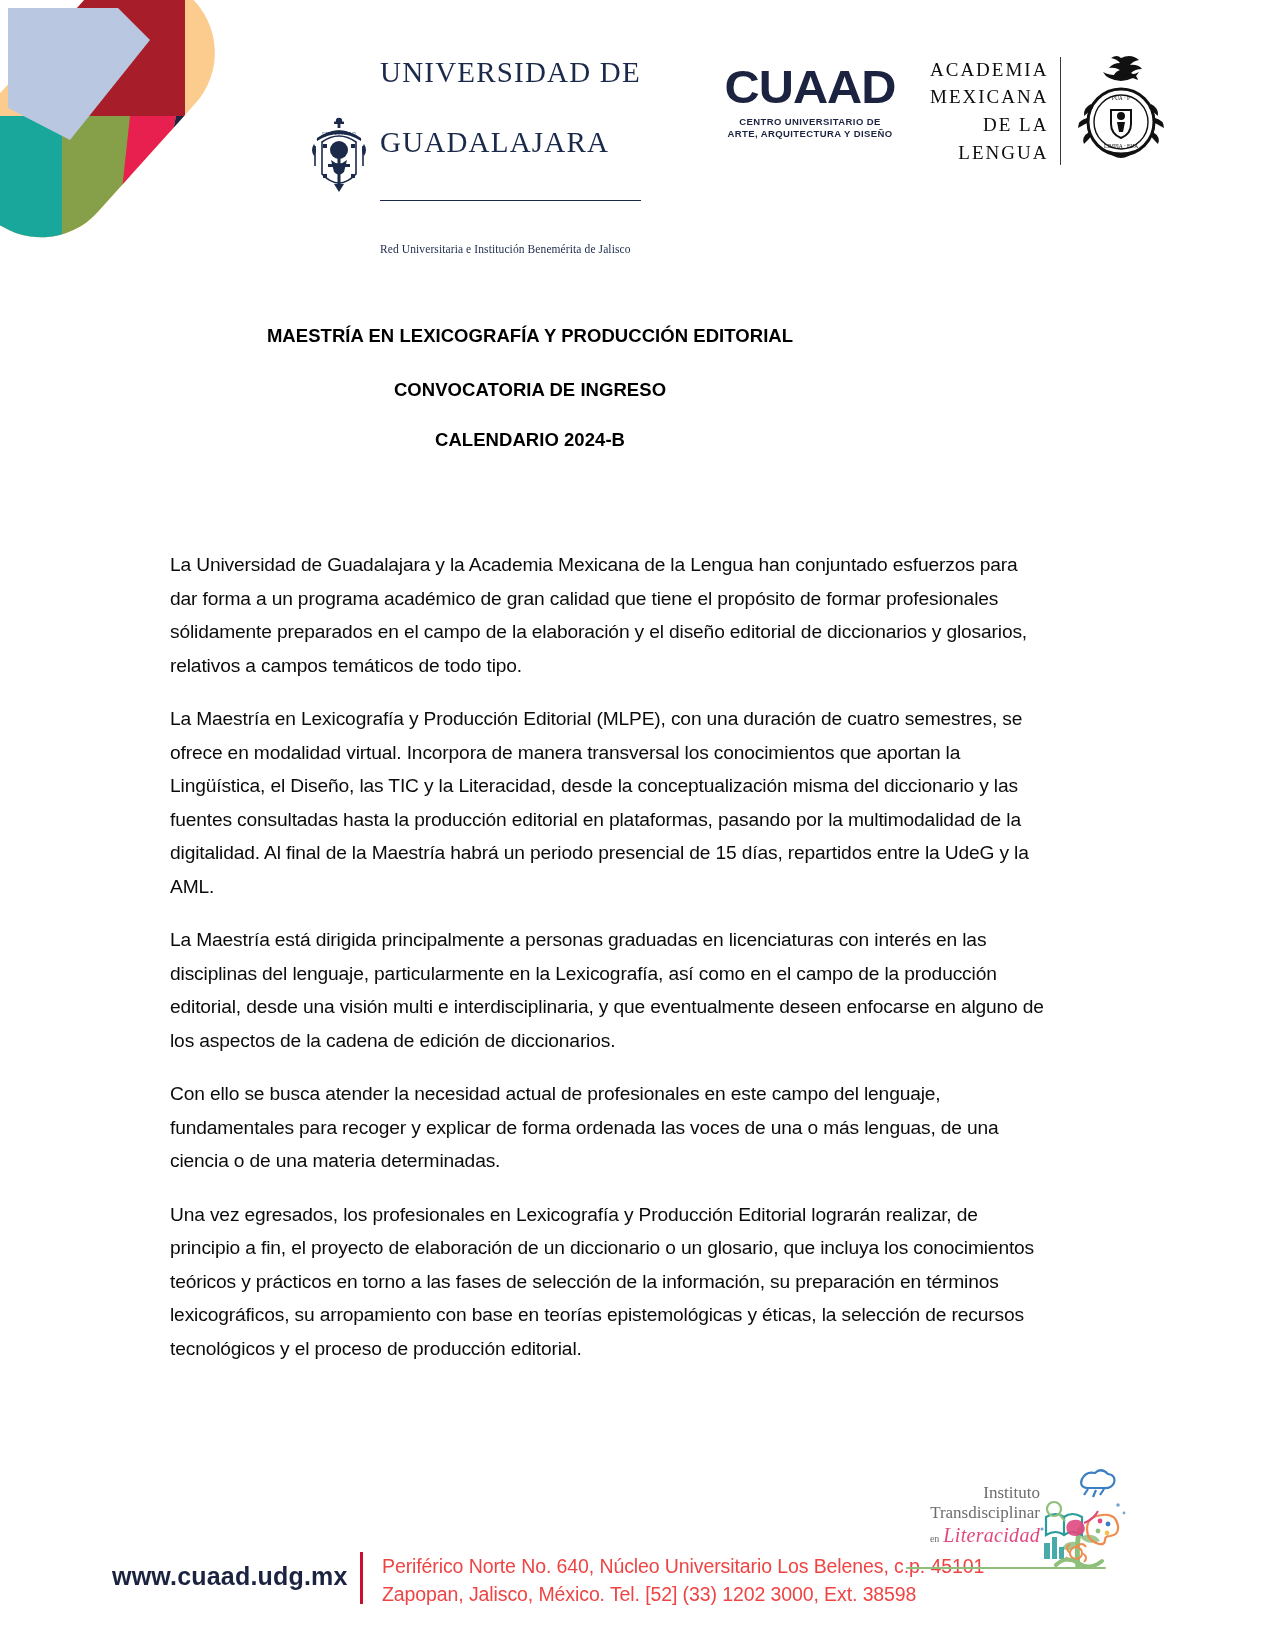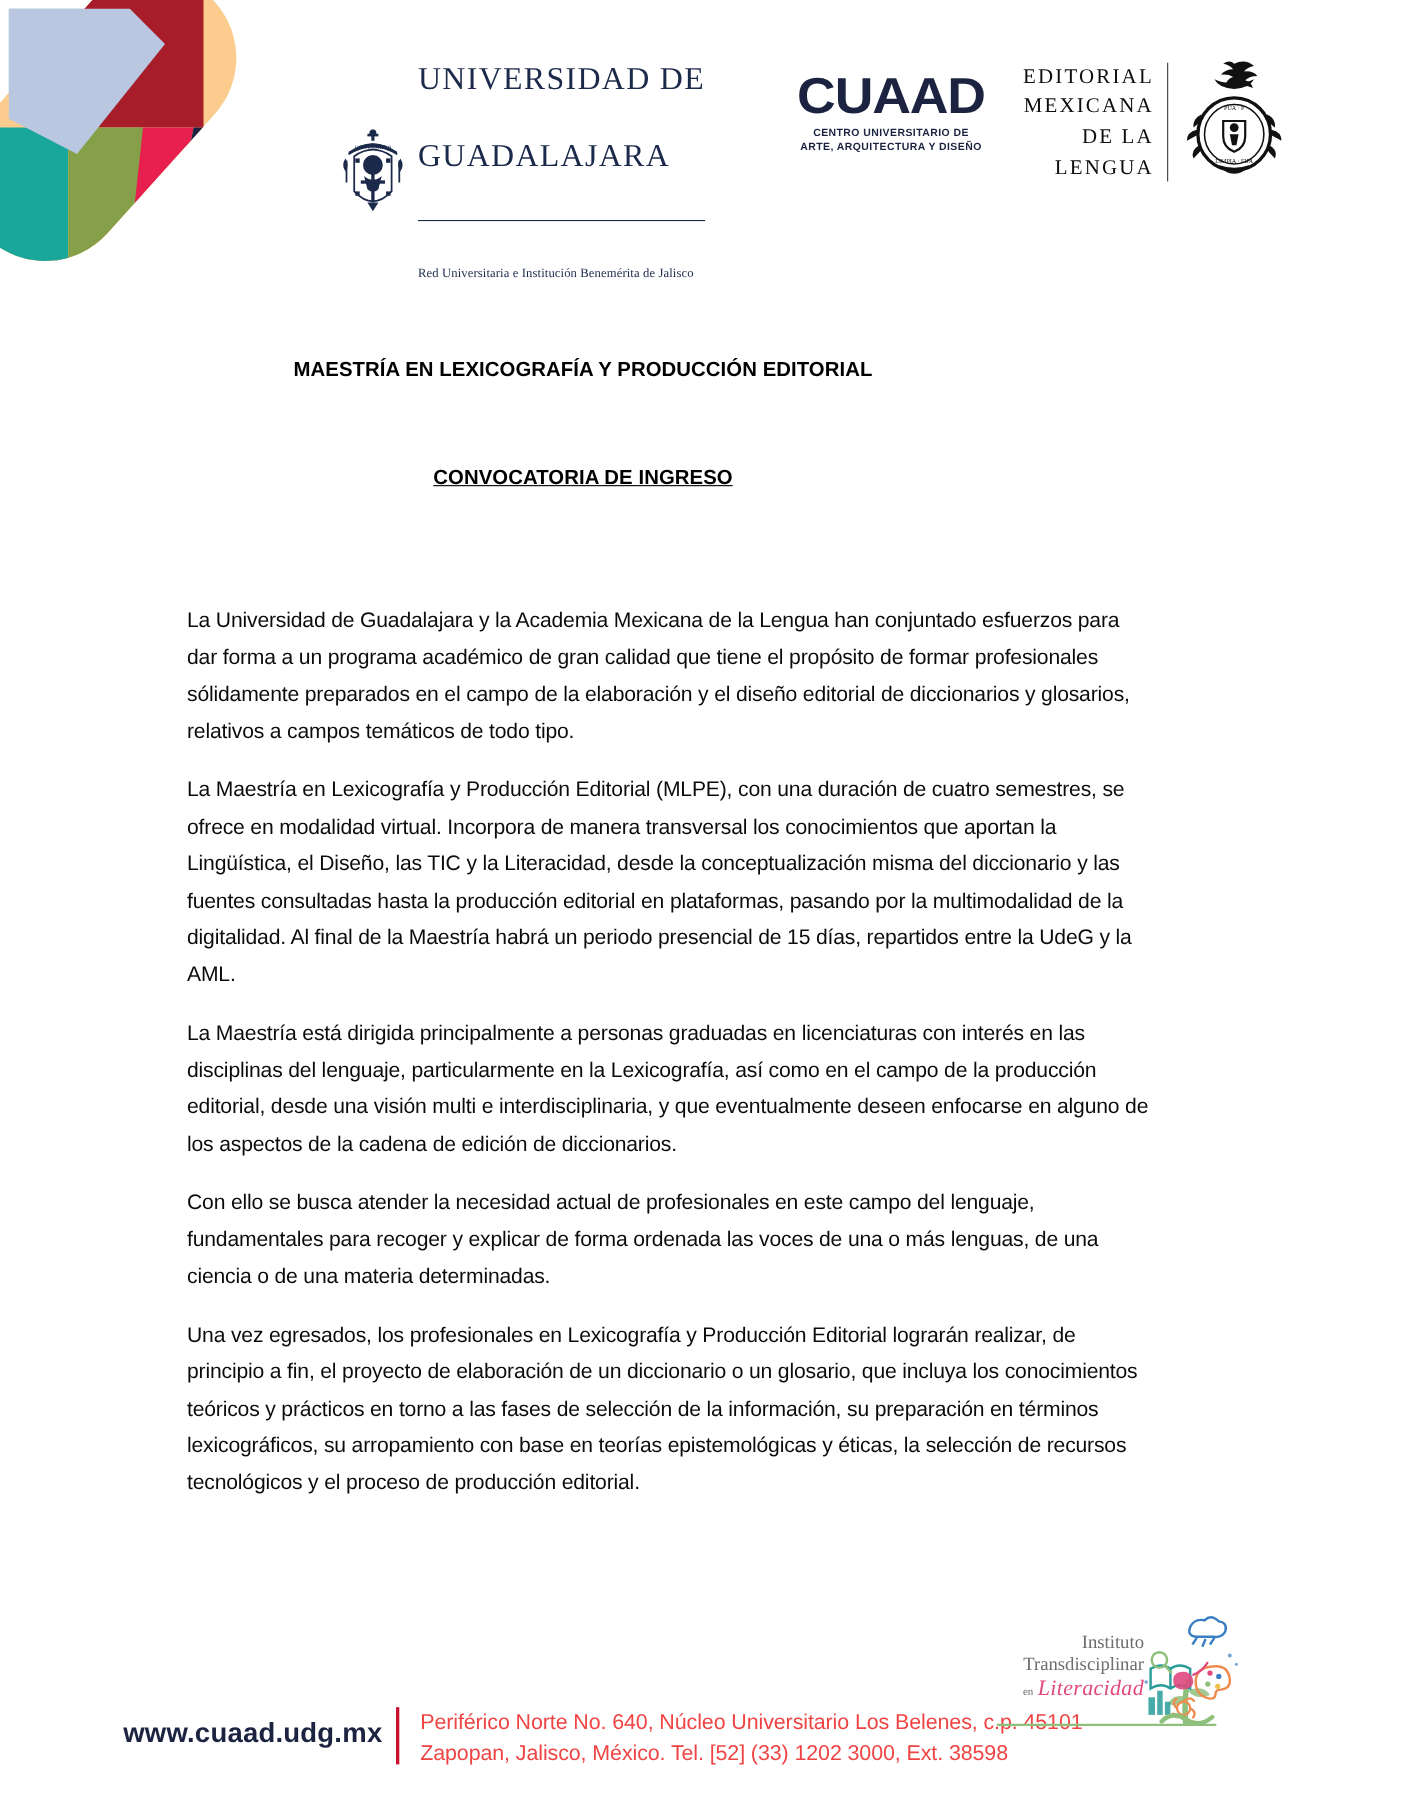--- a/index.html
+++ b/index.html
@@ -124,21 +124,21 @@
   }
   .doc-title,
   .doc-subtitle,
   .doc-calendar {
     font-family: "Liberation Sans", sans-serif;
     font-weight: bold;
     font-size: 18.5px;
     color: #000;
     letter-spacing: 0.05px;
   }
-  .doc-subtitle { margin-top: 76px; text-decoration: underline; }
+  .doc-subtitle { margin-top: 32px; }
   .doc-calendar { margin-top: 28px; }
 
   .body-copy {
     position: absolute;
     left: 170px;
     top: 548px;
     width: 876px;
   }
   .para {
     font-family: "Liberation Sans", sans-serif;
@@ -301,21 +301,21 @@
   </div>
 
   <div class="logo-cuaad">
     <div class="cuaad-word">CUAAD</div>
     <div class="cuaad-sub1">CENTRO UNIVERSITARIO DE</div>
     <div class="cuaad-sub2">ARTE, ARQUITECTURA Y DISEÑO</div>
   </div>
 
   <div class="logo-aml">
     <div class="aml-words">
-      <div>EDITORIAL</div>
+      <div>ACADEMIA</div>
       <div>MEXICANA</div>
       <div>DE LA</div>
       <div>LENGUA</div>
     </div>
     <div class="aml-divider"></div>
     <svg class="aml-seal" viewBox="0 0 96 118">
       <g fill="#111">
 
         <path d="M48 6 q10 -5 18 2 q-6 1 -9 5 q8 -1 12 4 q-7 0 -11 4 q6 2 7 7
                  q-8 -4 -14 -1 q-5 -4 -11 -1 q1 -6 7 -8 q-5 -3 -11 -2 q4 -5 11 -5
@@ -347,20 +347,21 @@
         <text x="48" y="48" text-anchor="middle">PUA · P</text>
         <text x="48" y="96" text-anchor="middle">LIMPIA · FIJA</text>
       </g>
     </svg>
   </div>
 </div>
 
 <div class="title-block">
   <div class="doc-title">MAESTRÍA EN LEXICOGRAFÍA Y PRODUCCIÓN EDITORIAL</div>
   <div class="doc-subtitle">CONVOCATORIA DE INGRESO</div>
+  <div class="doc-calendar">CALENDARIO 2024-B</div>
 </div>
 
 <div class="body-copy">
   <p class="para">La Universidad de Guadalajara y la Academia Mexicana de la Lengua han conjuntado esfuerzos para dar forma a un programa académico de gran calidad que tiene el propósito de formar profesionales sólidamente preparados en el campo de la elaboración y el diseño editorial de diccionarios y glosarios, relativos a campos temáticos de todo tipo.</p>
   <p class="para">La Maestría en Lexicografía y Producción Editorial (MLPE), con una duración de cuatro semestres, se ofrece en modalidad virtual. Incorpora de manera transversal los conocimientos que aportan la Lingüística, el Diseño, las TIC y la Literacidad, desde la conceptualización misma del diccionario y las fuentes consultadas hasta la producción editorial en plataformas, pasando por la multimodalidad de la digitalidad. Al final de la Maestría habrá un periodo presencial de 15 días, repartidos entre la UdeG y la AML.</p>
   <p class="para">La Maestría está dirigida principalmente a personas graduadas en licenciaturas con interés en las disciplinas del lenguaje, particularmente en la Lexicografía, así como en el campo de la producción editorial, desde una visión multi e interdisciplinaria, y que eventualmente deseen enfocarse en alguno de los aspectos de la cadena de edición de diccionarios.</p>
   <p class="para">Con ello se busca atender la necesidad actual de profesionales en este campo del lenguaje, fundamentales para recoger y explicar de forma ordenada las voces de una o más lenguas, de una ciencia o de una materia determinadas.</p>
   <p class="para">Una vez egresados, los profesionales en Lexicografía y Producción Editorial lograrán realizar, de principio a fin, el proyecto de elaboración de un diccionario o un glosario, que incluya los conocimientos teóricos y prácticos en torno a las fases de selección de la información, su preparación en términos lexicográficos, su arropamiento con base en teorías epistemológicas y éticas, la selección de recursos tecnológicos y el proceso de producción editorial.</p>
 </div>
 

